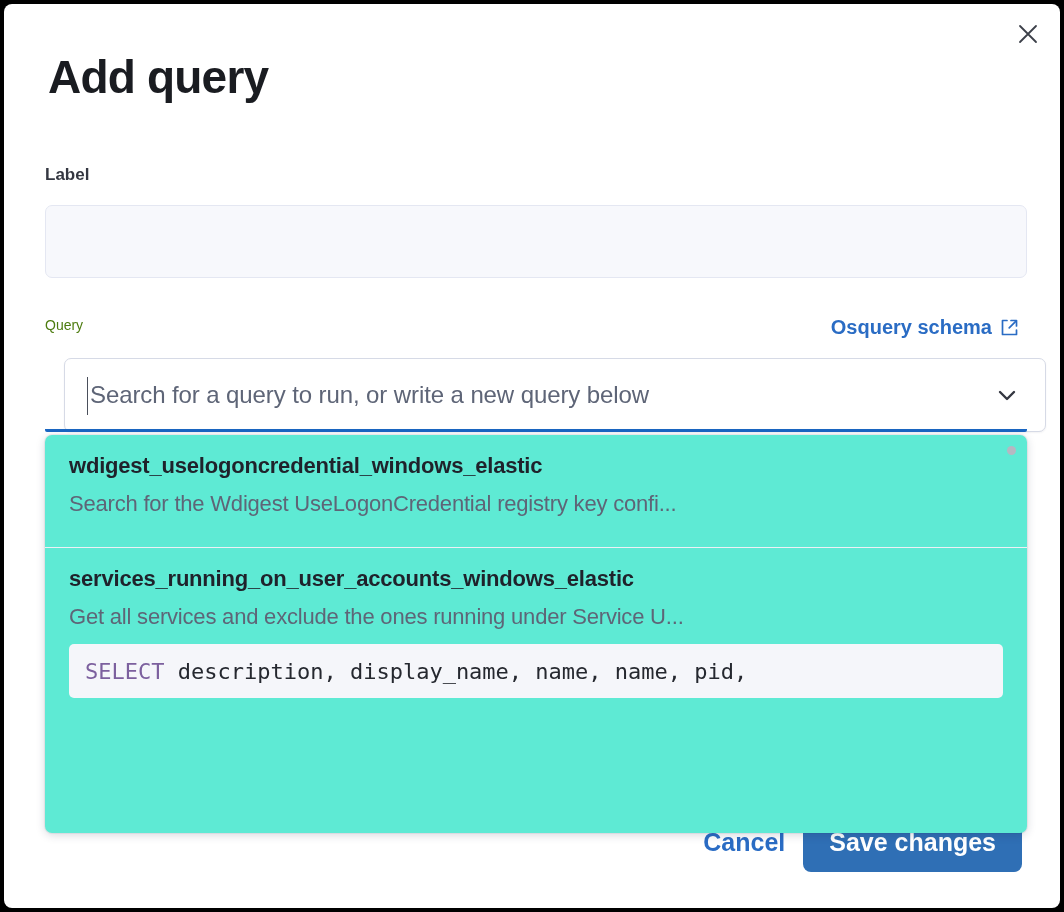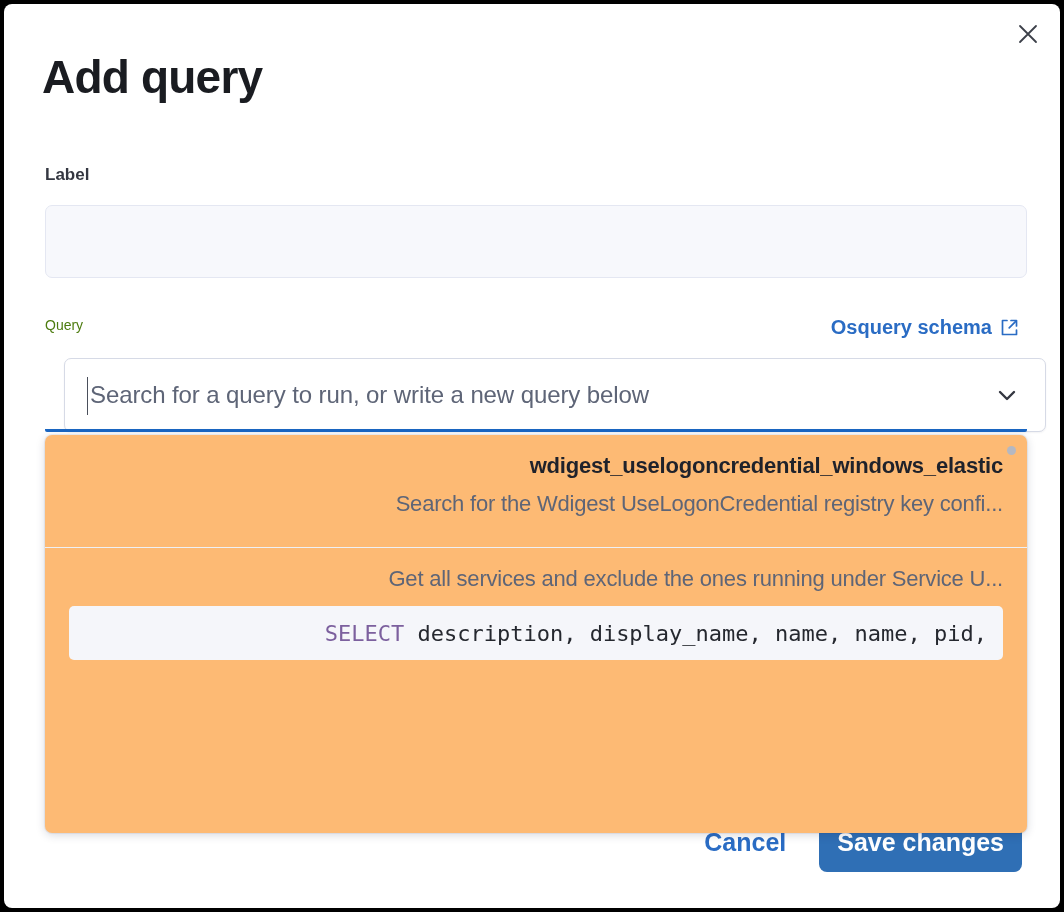--- a/index.html
+++ b/index.html
@@ -36,21 +36,21 @@
     cursor: pointer;
     border-radius: 6px;
     background: transparent;
     border: none;
   }
   .close-btn svg { display: block; }
 
   
   .modal-title {
     position: absolute;
-    left: 38px;
+    left: 44px;
     top: 48px;
     font-size: 46px;
     font-weight: 700;
     letter-spacing: -0.8px;
     color: #1a1c21;
     line-height: 1.1;
   }
 
   
   .field-label {
@@ -154,21 +154,21 @@
     cursor: pointer;
   }
 
   
   .footer {
     position: absolute;
     right: 38px;
     bottom: 36px;
     display: flex;
     align-items: center;
-    gap: 29px;
+    gap: 14px;
     z-index: 1;
   }
   .btn-cancel {
     font-size: 25px;
     font-weight: 700;
     color: #2a6cc4;
     background: none;
     border: none;
     cursor: pointer;
     font-family: "Liberation Sans", sans-serif;
@@ -176,37 +176,36 @@
   }
   .btn-save {
     font-size: 25px;
     font-weight: 700;
     color: #ffffff;
     background: #2f6fb5;
     border: none;
     border-radius: 8px;
     cursor: pointer;
     font-family: "Liberation Sans", sans-serif;
-    padding: 17px 18px;
+    padding: 17px 26px;
     line-height: 1;
   }
 
   
   .popover {
     position: absolute;
     left: 41px;
     top: 431px;
     width: 982px;
     height: 398px;
-    background: #fdba74;
+    background: #5eead4;
     border-radius: 7px;
     box-shadow: 0 2px 10px rgba(30,40,70,.18), 0 0 0 1px rgba(30,40,70,.06);
     overflow: hidden;
     z-index: 5;
-    text-align: right;
   }
   .popover-scroll {
     position: absolute;
     inset: 0;
     overflow-y: auto;
   }
   .popover-thumb {
     position: absolute;
     right: 11px;
     top: 11px;
@@ -319,20 +318,21 @@
   </div>
 
   <div class="popover">
     <div class="popover-thumb"></div>
     <div class="popover-scroll" id="option-list">
         <div class="option">
           <div class="option-title">wdigest_uselogoncredential_windows_elastic</div>
           <div class="option-desc">Search for the Wdigest UseLogonCredential registry key confi...</div>
         </div>
         <div class="option">
+          <div class="option-title">services_running_on_user_accounts_windows_elastic</div>
           <div class="option-desc">Get all services and exclude the ones running under Service U...</div>
           <div class="code-box">
             <div class="code-line"><span class="kw">SELECT</span><span> description, display_name, name, name, pid,</span></div>
           </div>
         </div>
       </div>
   </div>
 
 </div>
 

